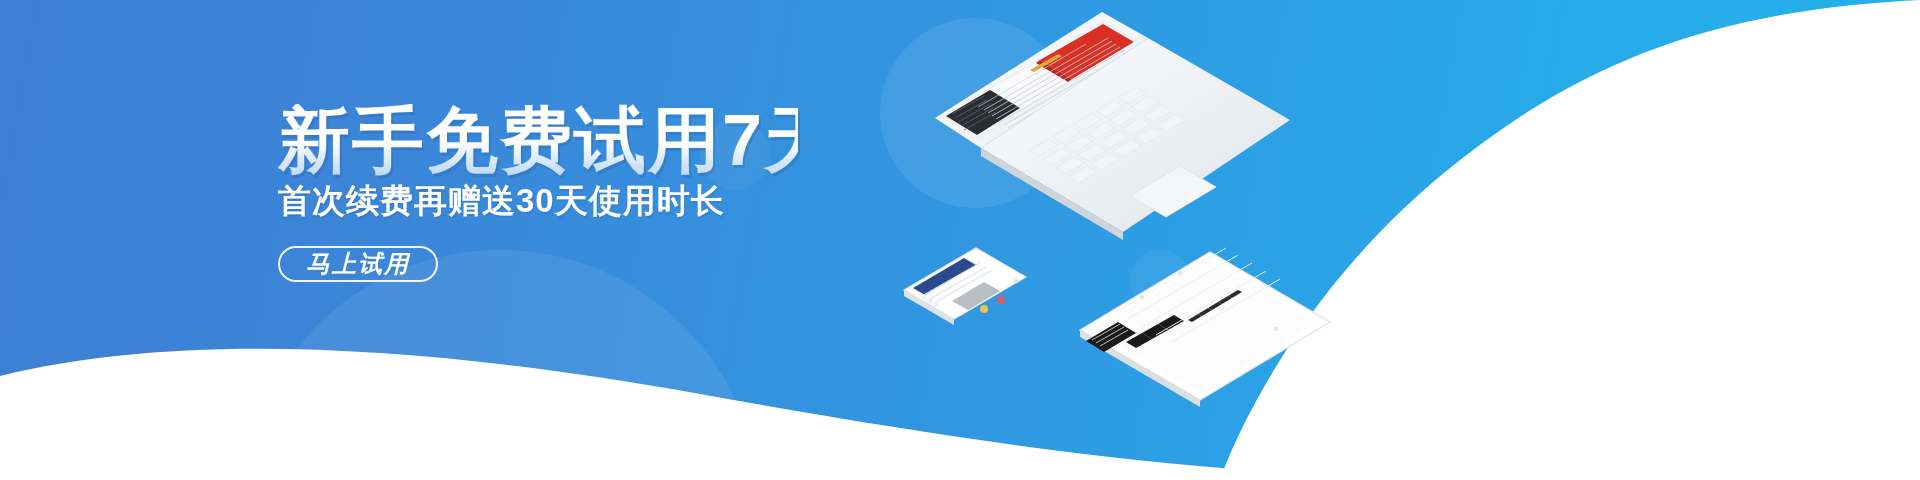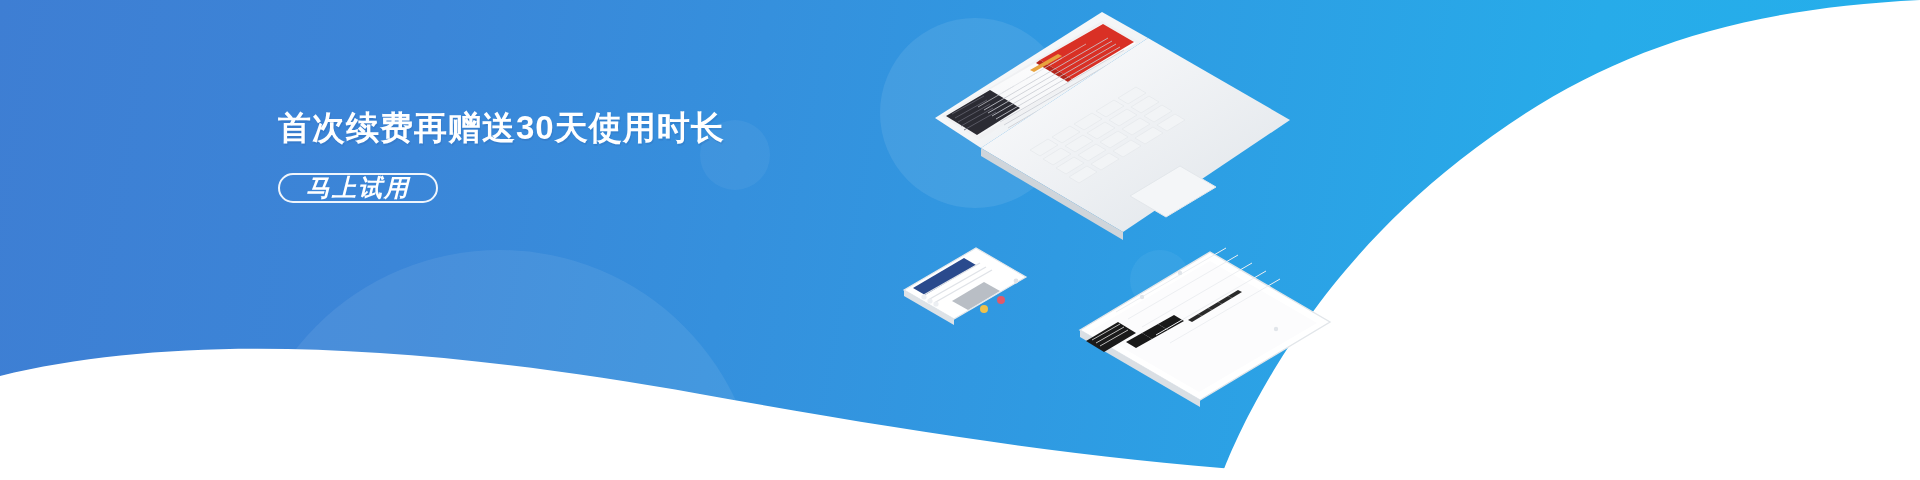--- a/index.html
+++ b/index.html
@@ -36,21 +36,21 @@
               -webkit-background-clip:text; background-clip:text; color:transparent;
               -webkit-text-fill-color:transparent;
               filter:drop-shadow(2px 3px 0 rgba(40,95,170,.30));
               white-space:nowrap; }
 
   #subheadline { margin-top:2px; font-size:33px; font-weight:bold; color:#ffffff;
                  letter-spacing:1px; white-space:nowrap;
                  text-shadow:1px 2px 0 rgba(40,95,170,.22); }
 
   #cta { margin-top:22px; display:inline-flex; align-items:center; justify-content:center;
-         height:30px; padding:0 26px; border:2px solid rgba(255,255,255,.92);
+         height:36px; padding:0 26px; border:2px solid rgba(255,255,255,.92);
          border-radius:20px; color:#ffffff; font-size:24px; font-weight:bold;
          font-style:italic; letter-spacing:2px; cursor:pointer;
          background:transparent; white-space:nowrap; }
 
   
   #devices { position:absolute; left:880px; top:0; width:560px; height:480px; }
   #devices svg, #white-right svg, #white-wave svg { display:block; }
 </style>
 </head>
 <body>
@@ -237,17 +237,18 @@
         </g>
 
         <circle cx="300" cy="273" r="2.2" fill="#e1e5ea"></circle>
         <circle cx="262" cy="297" r="2.2" fill="#e1e5ea"></circle>
         <circle cx="396" cy="329" r="2.2" fill="#e1e5ea"></circle>
       </g>
     </svg>
   </div>
 
   <div id="copy">
+    <div id="headline">新手免费试用7天</div>
     <div id="subheadline">首次续费再赠送30天使用时长</div>
     <div id="cta">马上试用</div>
   </div>
 
 </div>
 
 </body></html>

